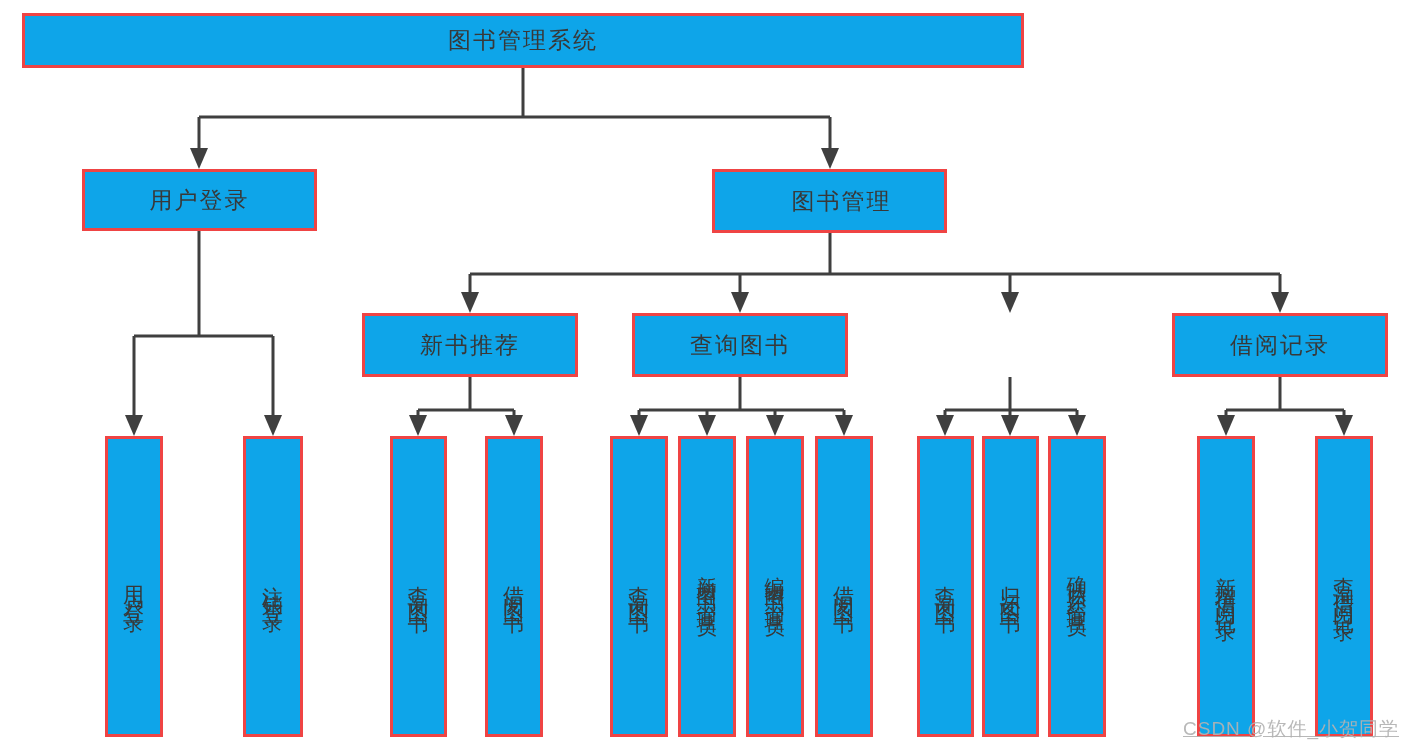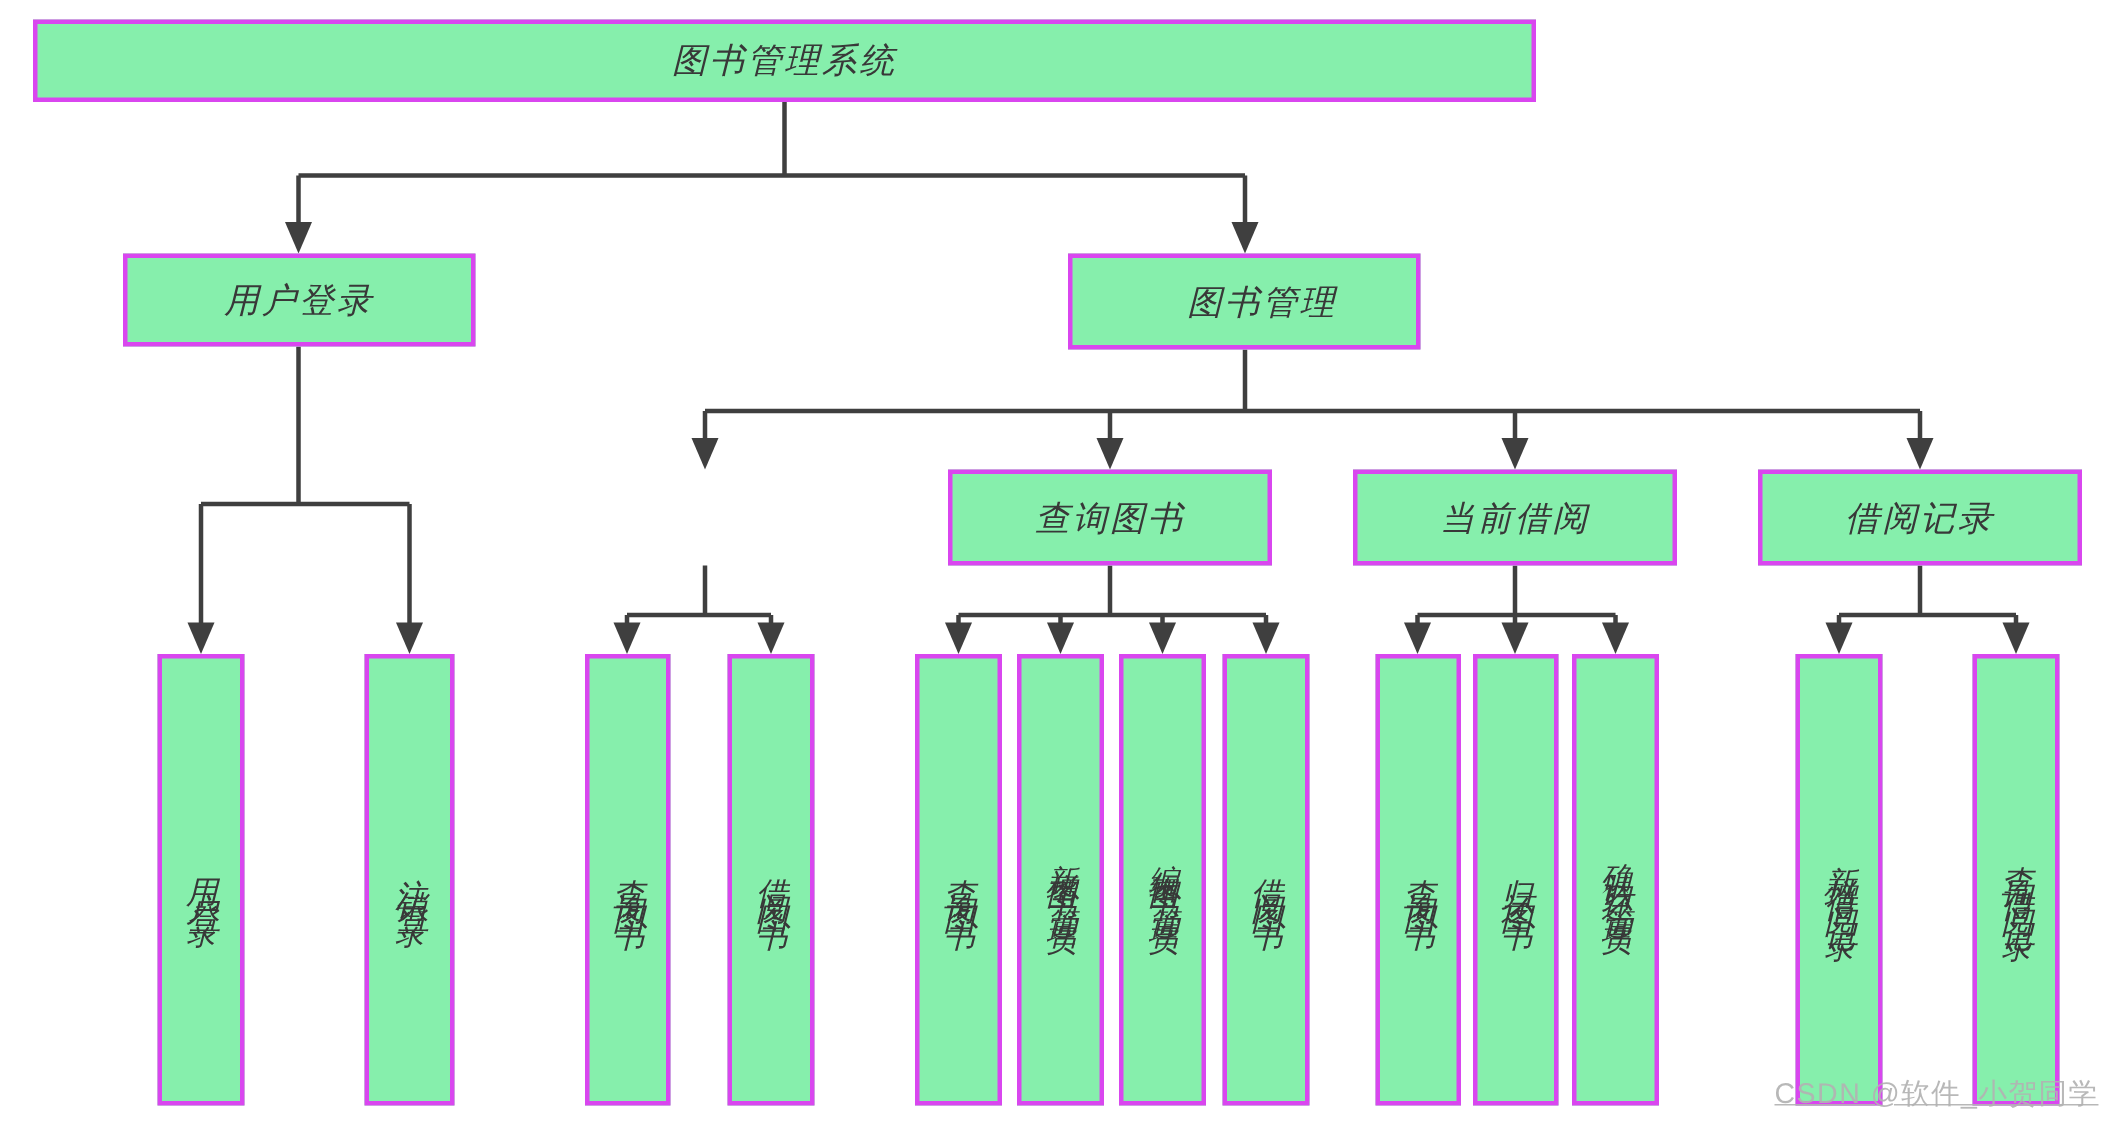--- a/index.html
+++ b/index.html
@@ -8,25 +8,24 @@
     position:relative;
     width:1405px;height:747px;
     background:#ffffff;
     font-family:"Liberation Sans","DejaVu Sans",sans-serif;
     overflow:hidden;
   }
   #wires{position:absolute;left:0;top:0;width:1405px;height:747px;}
   .node{
     position:absolute;
     box-sizing:border-box;
-    border:3px solid #d946ef;
-    background:#86efac;
+    border:3px solid #ef4444;
+    background:#0ea5e9;
     display:flex;align-items:center;justify-content:center;
     color:#383838;
-    font-style:italic;
   }
   .hnode{font-size:23px;letter-spacing:2px;}
   .leaf .label{
     writing-mode:vertical-rl;
     text-orientation:mixed;
     font-size:21px;
     letter-spacing:9px;
     line-height:1;
     white-space:nowrap;
   }
@@ -91,25 +90,25 @@
     <span class="label">图书管理系统</span>
   </div>
 
   <div class="node hnode" style="left:82px;top:169px;width:235px;height:62px;">
     <span class="label">用户登录</span>
   </div>
   <div class="node hnode" style="left:712px;top:169px;width:235px;height:64px;padding-left:24px;">
     <span class="label">图书管理</span>
   </div>
 
+  <div class="node hnode" style="left:362px;top:313px;width:216px;height:64px;">
+    <span class="label">新书推荐</span>
+  </div>
   <div class="node hnode" style="left:632px;top:313px;width:216px;height:64px;">
     <span class="label">查询图书</span>
-  </div>
-  <div class="node hnode" style="left:902px;top:313px;width:216px;height:64px;">
-    <span class="label">当前借阅</span>
   </div>
   <div class="node hnode" style="left:1172px;top:313px;width:216px;height:64px;">
     <span class="label">借阅记录</span>
   </div>
 
   <div class="node leaf" style="left:105px;top:436px;width:58px;height:301px;">
     <span class="label">用户登录</span>
   </div>
   <div class="node leaf" style="left:243px;top:436px;width:60px;height:301px;">
     <span class="label">注销登录</span>

